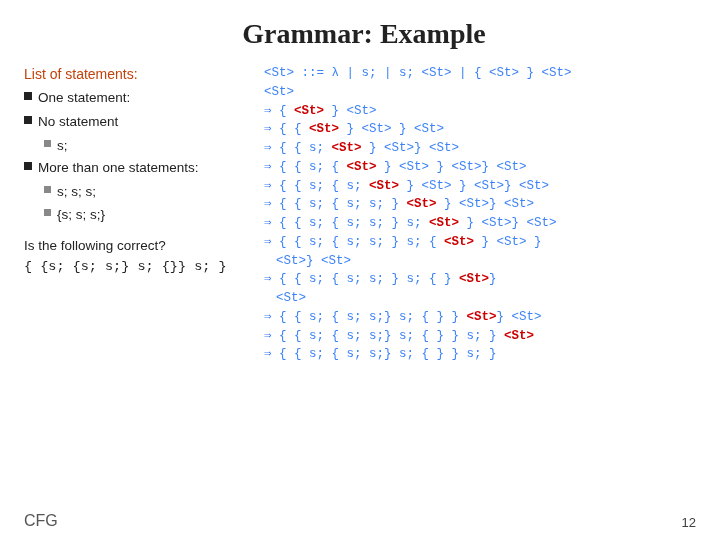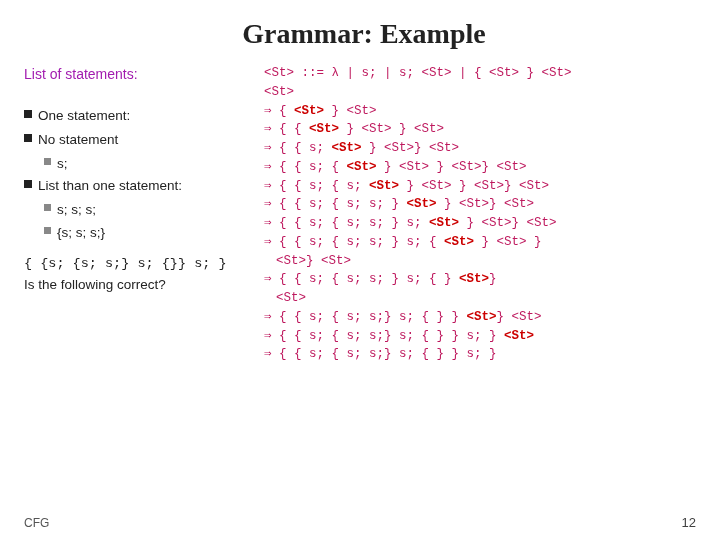--- a/index.html
+++ b/index.html
@@ -39,22 +39,22 @@
     }
     .right-col {
       flex: 1;
       font-size: 12.5px;
       color: #cc0000;
       line-height: 1.5;
       font-family: 'Courier New', monospace;
     }
     .left-col .section-header {
       font-size: 14px;
-      color: #a21caf;
-      margin-bottom: 20px;
+      color: #c2410c;
+      margin-bottom: 2px;
     }
     .left-col .bullet {
       display: flex;
       align-items: flex-start;
       gap: 6px;
       margin-bottom: 3px;
     }
     .left-col .bullet .sq {
       display: inline-block;
       width: 8px;
@@ -75,21 +75,21 @@
       width: 7px;
       height: 7px;
       background: #888;
       margin-top: 4px;
       flex-shrink: 0;
     }
     .footer-left {
       position: absolute;
       bottom: 10px;
       left: 24px;
-      font-size: 12px;
+      font-size: 16px;
       color: #555;
     }
     .footer-right {
       position: absolute;
       bottom: 10px;
       right: 24px;
       font-size: 13px;
       color: #404040;
     }
     .right-line {
@@ -98,21 +98,21 @@
     }
     .arrow {
       color: #222;
       font-style: normal;
     }
     .bold-red {
       color: #cc0000;
       font-weight: bold;
     }
     .normal-black {
-      color: #be185d;
+      color: #3b82f6;
       font-family: Liberation Mono, monospace;
     }
   </style>
 </head>
 <body>
 
 <div class="page">
   <div class="title">Grammar: Example</div>
 
   <div class="content">
@@ -131,35 +131,35 @@
         <span class="sq"></span>
         <span>No statement</span>
       </div>
       <div class="sub-bullet">
         <span class="sq-sm"></span>
         <span>s;</span>
       </div>
 
       <div class="bullet">
         <span class="sq"></span>
-        <span>List than one statement:</span>
+        <span>More than one statements:</span>
       </div>
       <div class="sub-bullet">
         <span class="sq-sm"></span>
         <span>s; s; s;</span>
       </div>
 
       <div class="sub-bullet">
         <span class="sq-sm"></span>
         <span>{s; s; s;}</span>
       </div>
 
       <div style="margin-top: 10px; font-size: 13.5px;">
+        <div>Is the following correct?</div>
         <div style="font-family: 'Courier New', monospace;">{ {s; {s; s;} s; {}} s; }</div>
-        <div>Is the following correct?</div>
       </div>
     </div>
 
     <div class="right-col">
 
       <span class="right-line">
         <span class="normal-black">&lt;St&gt; ::= λ | s; | s; &lt;St&gt; | { &lt;St&gt; } &lt;St&gt;</span>
       </span>
 
       <span class="right-line">

